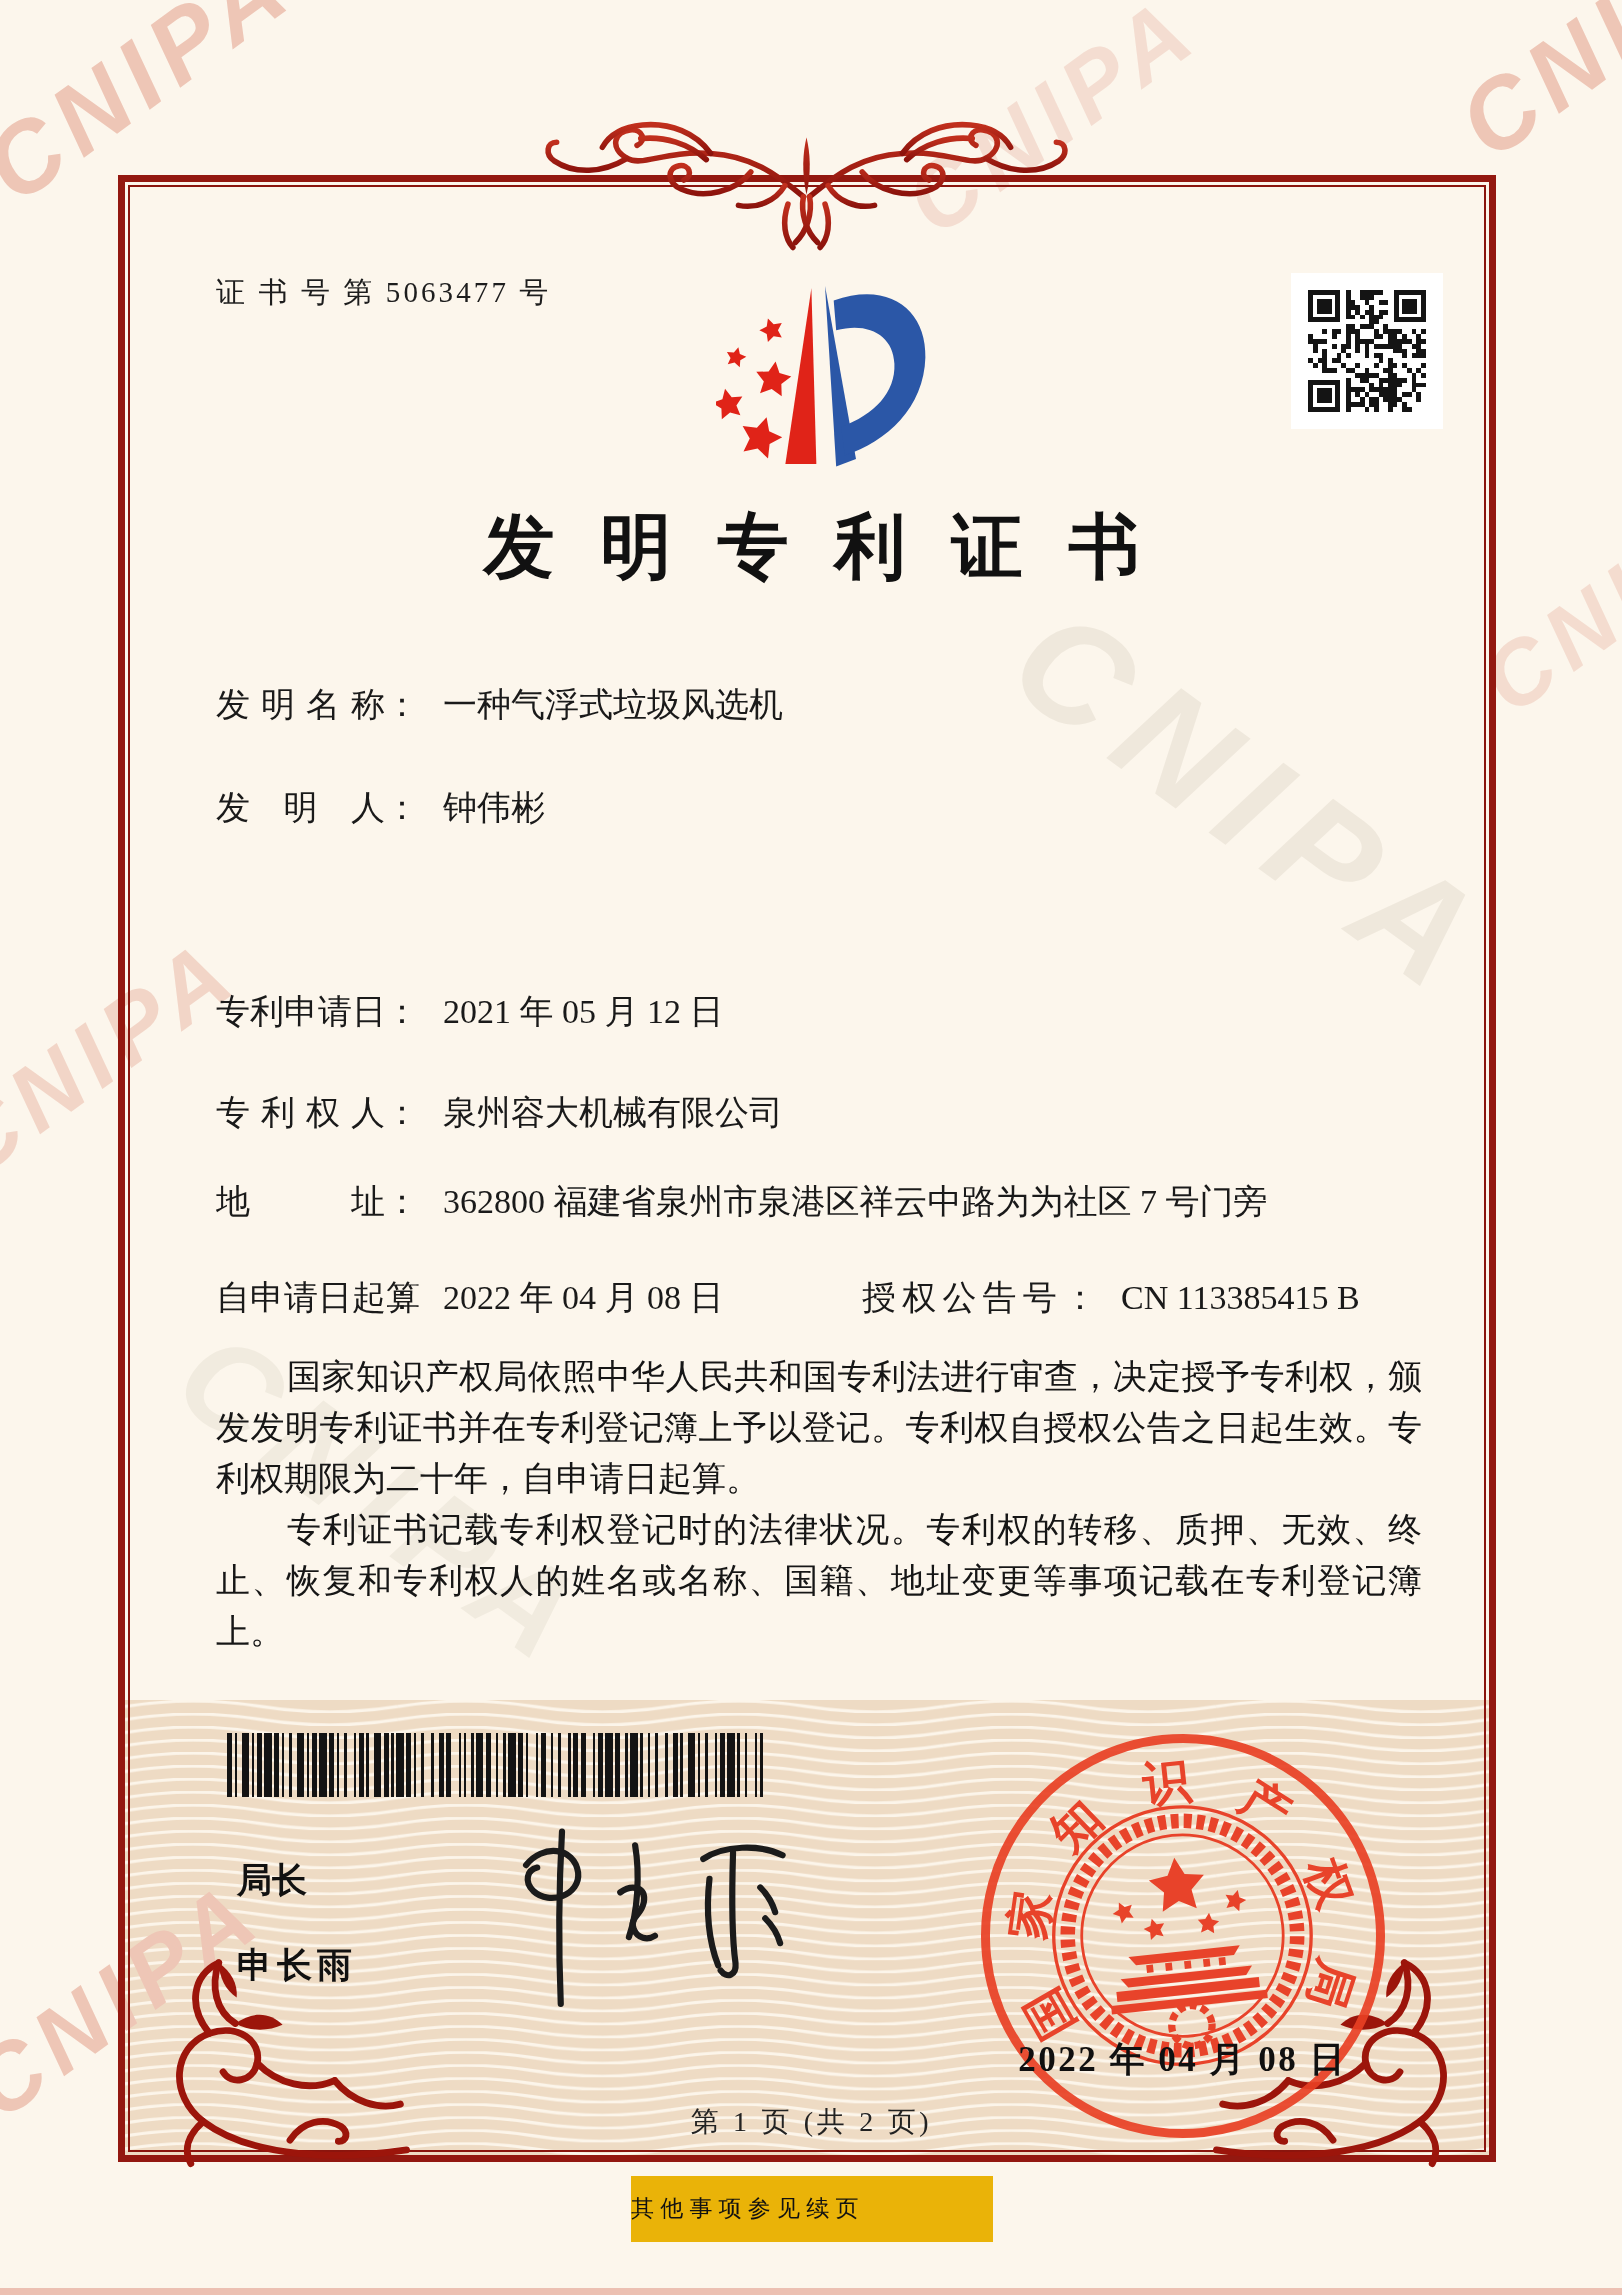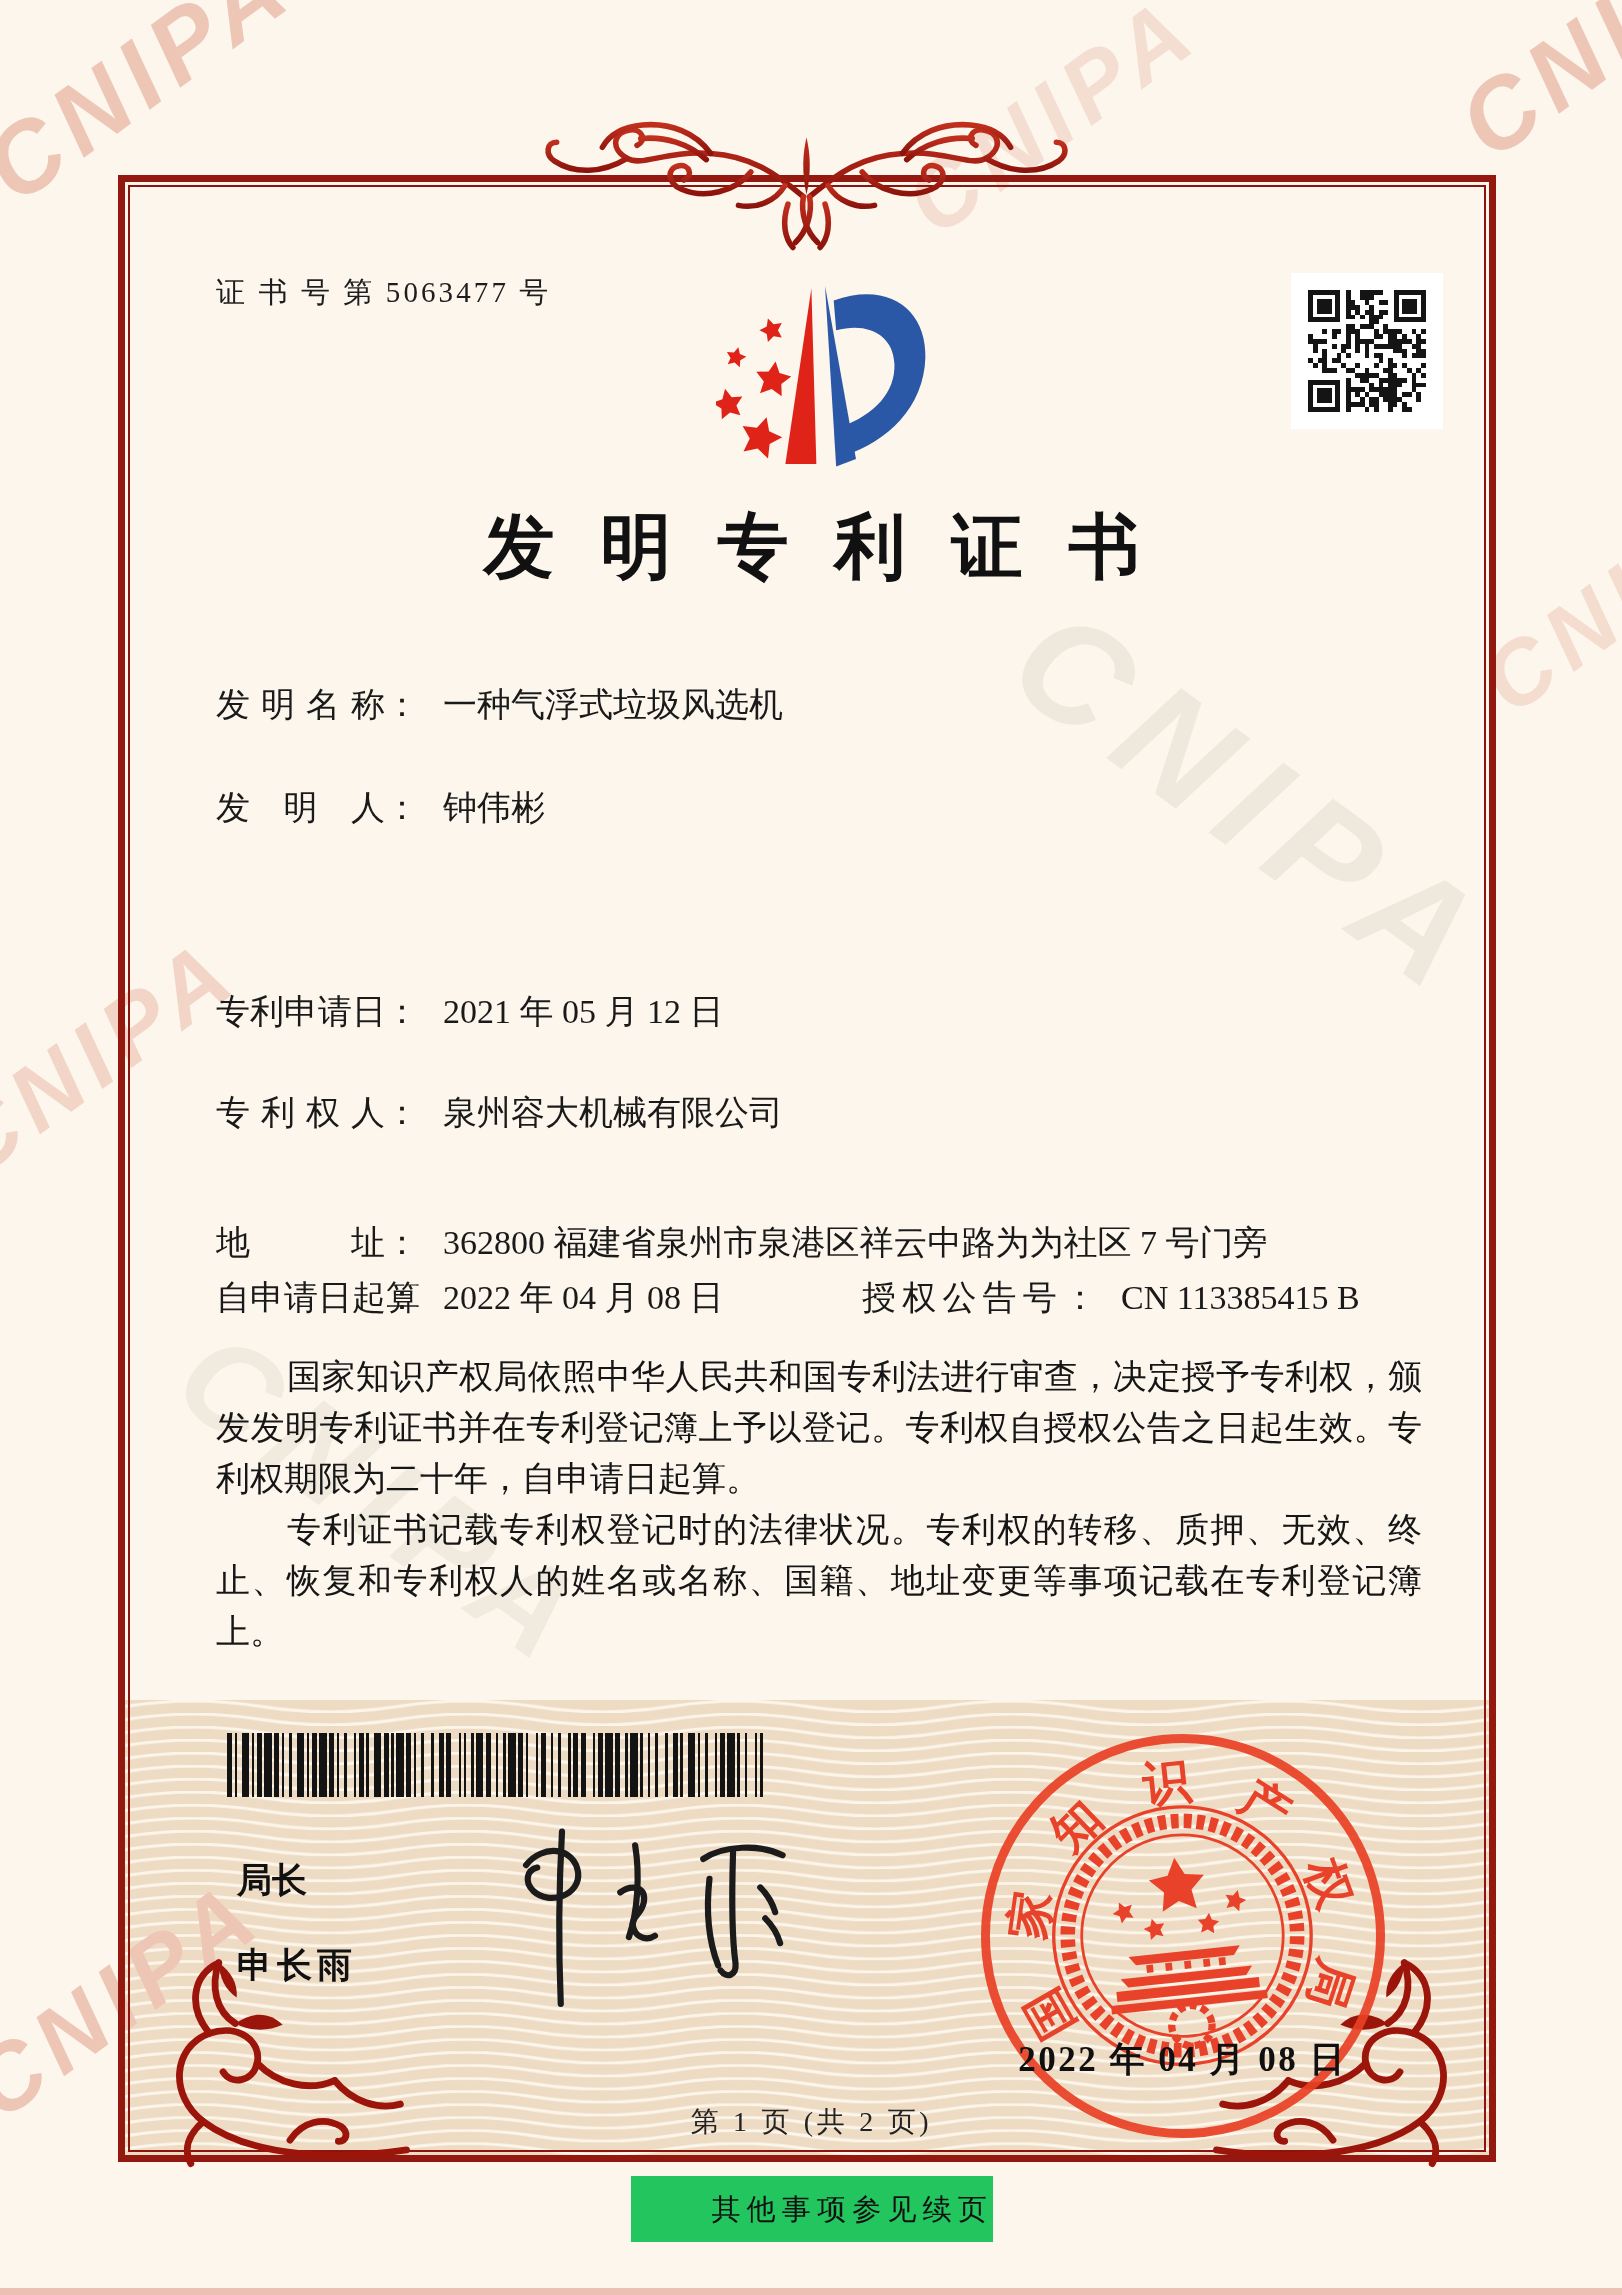--- a/index.html
+++ b/index.html
@@ -35,21 +35,21 @@
   .qr-modules i{display:block;}
   .qr-modules i.qd{background:#141414;}
   .qf{position:absolute;width:32px;height:32px;border:5px solid #141414;box-sizing:border-box;}
   .qf::after{content:"";position:absolute;inset:3.7px;background:#141414;}
   .qf-tl{left:17.4px;top:17.4px;}.qf-tr{right:17.4px;top:17.4px;}.qf-bl{left:17.4px;bottom:17.4px;}
   .cert-title{position:absolute;left:0;right:0;top:500px;text-align:center;font-size:71px;
               font-weight:700;letter-spacing:46px;text-indent:46px;color:#111;z-index:5;}
   
   .field-row{position:absolute;left:216px;font-size:34px;white-space:nowrap;z-index:5;}
   .r0{top:682px;}.r1{top:785px;}.r2{top:888px;}.r3{top:989px;}
-  .r4{top:1090px;}.r5{top:1220px;}.r6{top:1275px;}
+  .r4{top:1090px;}.r5{top:1179px;}.r6{top:1275px;}
   .fl{display:inline-block;width:169px;text-align:justify;text-align-last:justify;}
   .fv{display:inline-block;margin-left:24px;}
   .grant2{position:absolute;left:646px;top:0;white-space:nowrap;}
   .fl2{display:inline-block;letter-spacing:6.2px;}
   
   .paras{position:absolute;left:216px;top:1351px;width:1206px;font-size:34px;line-height:51px;
          text-align:justify;color:#161616;z-index:5;}
   .paras p{margin:0;text-indent:71px;}
   
   .barcode{position:absolute;left:227px;top:1733px;width:536px;height:64px;overflow:hidden;
@@ -63,22 +63,22 @@
   .signature{position:absolute;left:505px;top:1819px;width:347px;height:205px;z-index:5;}
   .seal{position:absolute;left:981px;top:1734px;width:404px;height:404px;box-sizing:border-box;
         border:9.3px solid rgba(232,64,36,.92);border-radius:50%;transform:rotate(-6deg);z-index:6;}
   .seal-char{position:absolute;left:50%;top:50%;width:57px;height:57px;margin:-28.5px 0 0 -28.5px;
              text-align:center;line-height:57px;font-size:48px;font-weight:700;color:#e8432a;}
   .emblem{position:absolute;left:50%;top:50%;width:291px;height:291px;margin:-146px 0 0 -146px;}
   .seal-date{position:absolute;left:984px;top:2036px;width:397px;text-align:center;font-size:35px;
              letter-spacing:2.5px;color:#101010;font-weight:600;z-index:7;}
   .page-info{position:absolute;left:0;right:0;top:2103px;text-align:center;font-size:28px;
              letter-spacing:3.7px;color:#222;z-index:5;}
-  .cont-box{position:absolute;left:631px;top:2176px;width:362px;height:66px;background:#22c55e;
-            text-align:right;line-height:66px;font-size:29px;letter-spacing:6.2px;color:#111;z-index:5;}
+  .cont-box{position:absolute;left:631px;top:2176px;width:362px;height:66px;background:#eab308;
+            text-align:left;line-height:66px;font-size:23px;letter-spacing:6.2px;color:#111;z-index:5;}
   .bottom-strip{position:absolute;left:0;bottom:0;width:100%;height:7.4px;background:#ecc0b2;z-index:2;}
   .hidden-defs{position:absolute;width:0;height:0;}
 </style>
 </head>
 <body>
 
 <svg class="hidden-defs" aria-hidden="true">
   <defs>
     <path id="st2" d="M0,-10 L2.94,-4.05 L9.51,-3.09 L4.76,1.55 L5.88,8.09 L0,5 L-5.88,8.09 L-4.76,1.55 L-9.51,-3.09 L-2.94,-4.05 Z"></path>
   </defs>

